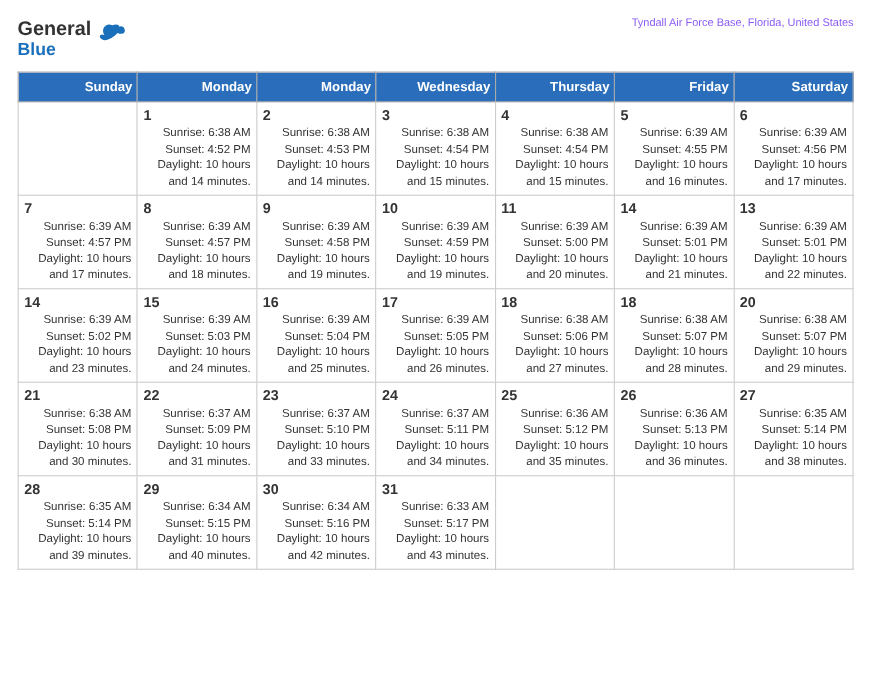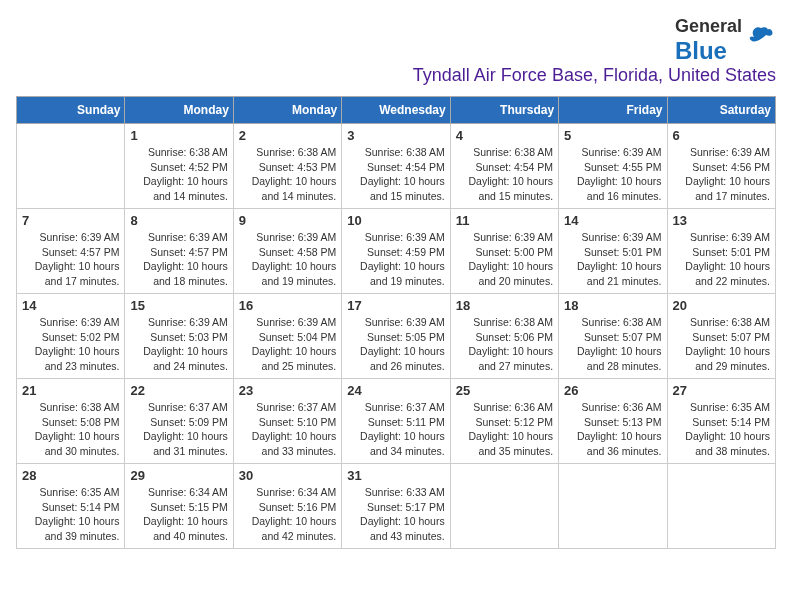--- a/index.html
+++ b/index.html
@@ -6,54 +6,53 @@
     body {
       font-family: Arial, sans-serif;
       background: #fff;
       width: 792px;
       min-height: 612px;
       padding: 16px;
     }
     .header-area {
       display: flex;
       justify-content: space-between;
-      align-items: flex-end;
+      align-items: flex-start;
       margin-bottom: 10px;
-      flex-direction: column;
     }
     .logo {
       display: flex;
       align-items: center;
       gap: 4px;
     }
     .logo-text-general {
       font-size: 18px;
       font-weight: bold;
       color: #333;
     }
     .logo-text-blue {
-      font-size: 24px;
+      font-size: 16px;
       font-weight: bold;
       color: #1a6fba;
     }
     .logo-bird {
       color: #1a6fba;
       font-size: 22px;
     }
     .title-area {
       text-align: right;
     }
     .month-title {
       font-size: 32px;
       font-weight: bold;
       color: #333;
     }
     .location-title {
-      font-size: 18px;
-      color: #4c1d95;
+      font-size: 10px;
+      color: #8b5cf6;
     }
     .calendar-table {
       width: 100%;
       border-collapse: collapse;
       font-size: 11px;
     }
     .calendar-table th {
       background-color: #2a6ebb;
       color: #fff;
       padding: 6px 4px;

